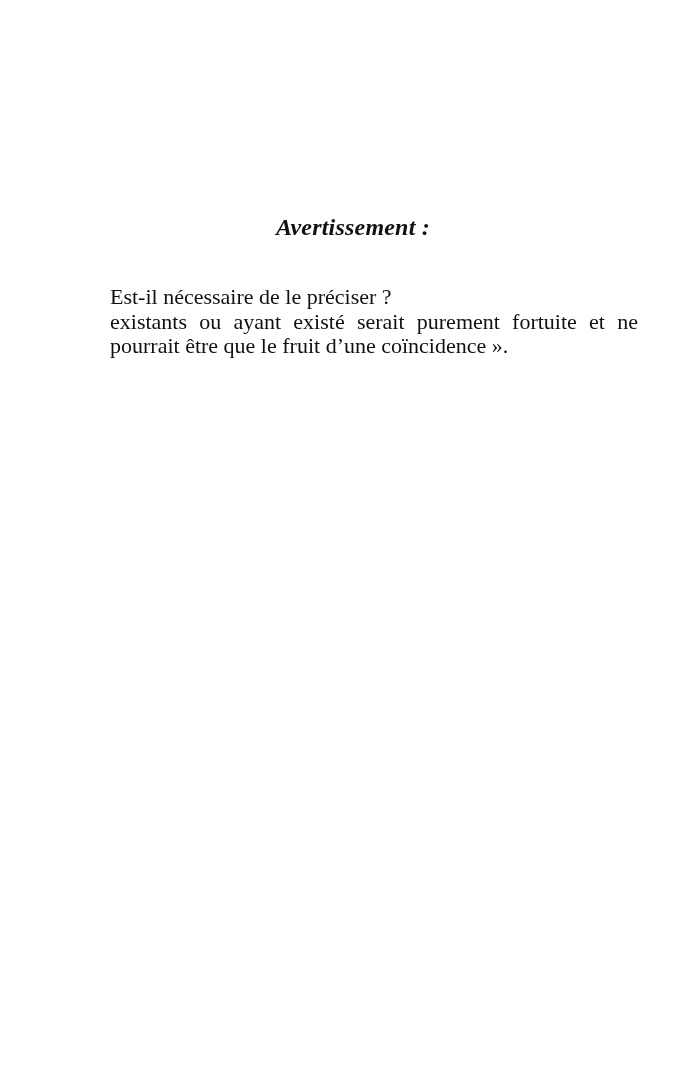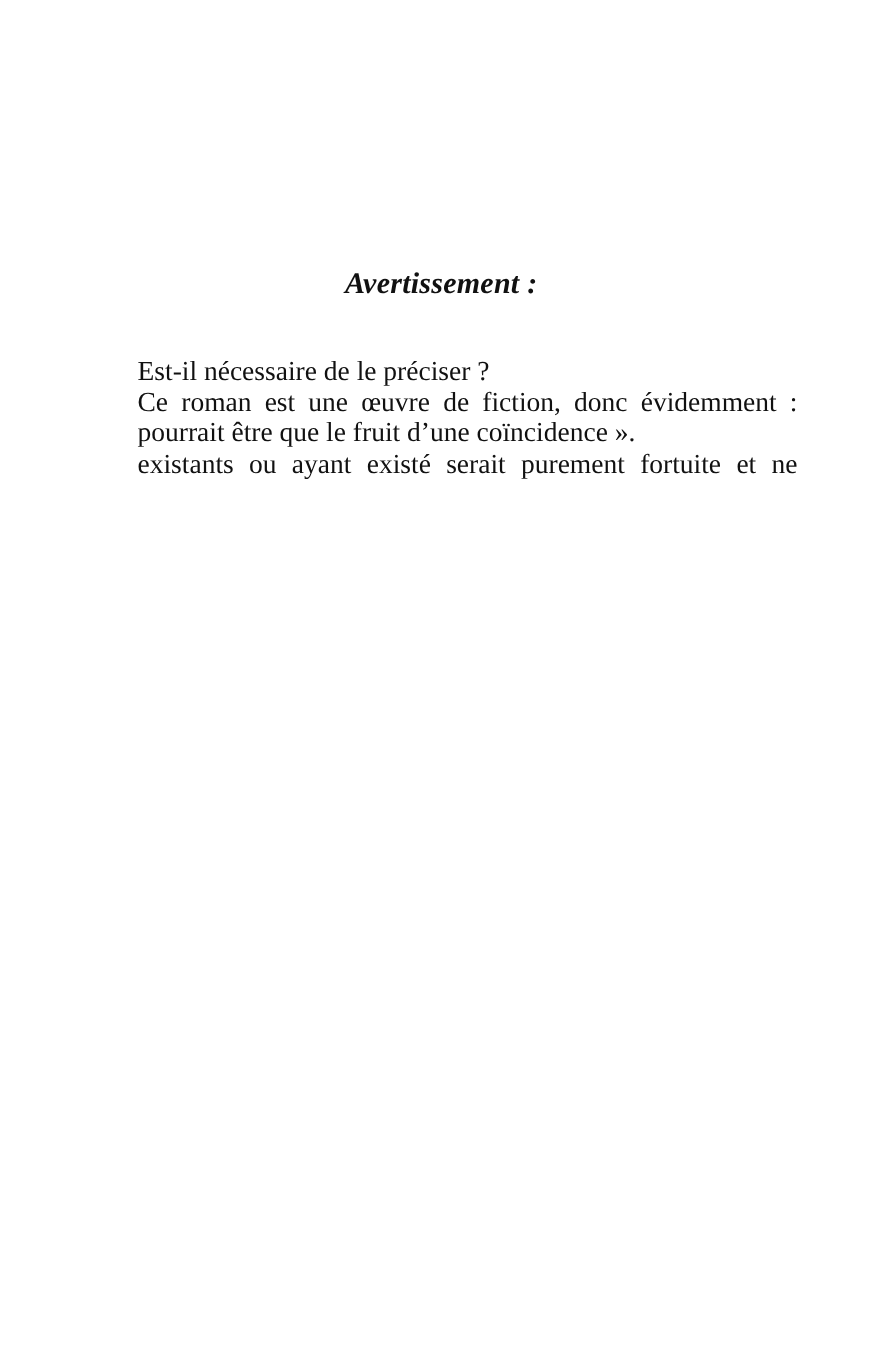--- a/index.html
+++ b/index.html
@@ -48,16 +48,15 @@
       white-space: normal;
     }
   </style>
 </head>
 <body>
 
 <h1 class="title">Avertissement :</h1>
 
 <div class="body-text">
   <span class="line">Est-il nécessaire de le préciser ?</span>
-  <span class="line justify">Ce roman est une œuvre de fiction, donc évidemment :</span>
+  <span class="line justify">existants ou ayant existé serait purement fortuite et ne</span>
   <span class="line">pourrait être que le fruit d’une coïncidence ».</span>
-  <span class="line justify">existants ou ayant existé serait purement fortuite et ne</span>
 </div>
 
 </body></html>

